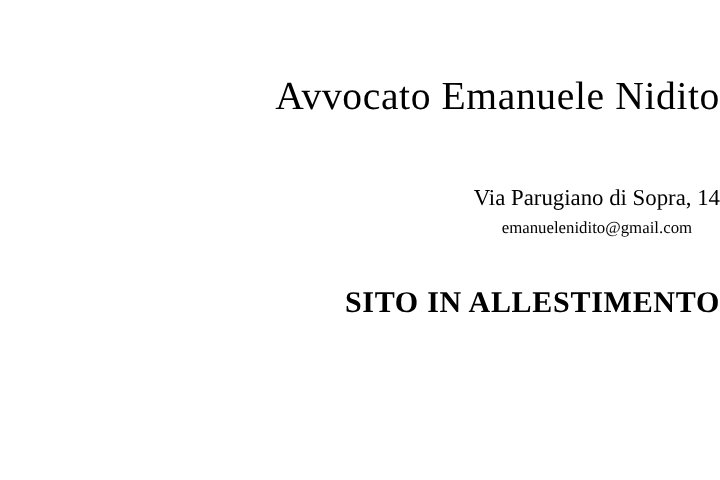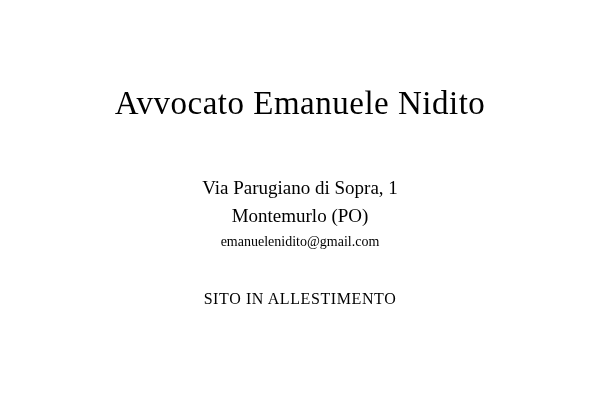--- a/index.html
+++ b/index.html
@@ -13,22 +13,22 @@
     font-family: "Liberation Serif", serif;
     color: #000000;
     overflow: hidden;
   }
   .page {
     width: 600px;
     height: 322px;
     box-sizing: border-box;
     display: flex;
     flex-direction: column;
-    align-items: center;
-    padding-top: 84px;
+    align-items: flex-end;
+    padding-top: 62px;
   }
   .title {
     font-family: "Liberation Serif", serif;
     font-size: 33px;
     font-weight: normal;
     letter-spacing: 0.5px;
     line-height: 1.2;
     text-align: center;
     margin: 0;
   }
@@ -40,34 +40,33 @@
   }
   .contact-line {
     display: block;
     white-space: nowrap;
   }
   .contact-line.email {
     font-size: 14px;
   }
   .notice {
     margin-top: 37px;
-    font-size: 16px;
-    font-weight: normal;
+    font-size: 25px;
+    font-weight: bold;
     letter-spacing: 0.6px;
     text-align: center;
   }
 </style>
 </head>
 <body>
 
 <div class="page">
 
   <h1 class="title">Avvocato Emanuele Nidito</h1>
 
   <div class="contact-block">
-    <span class="contact-line">Via Parugiano di Sopra, 1</span>
-    <span class="contact-line">Montemurlo (PO)</span>
+    <span class="contact-line">Via Parugiano di Sopra, 14</span>
     <span class="contact-line email">emanuelenidito@gmail.com</span>
   </div>
 
   <div class="notice">SITO IN ALLESTIMENTO</div>
 
 </div>
 
 </body></html>

